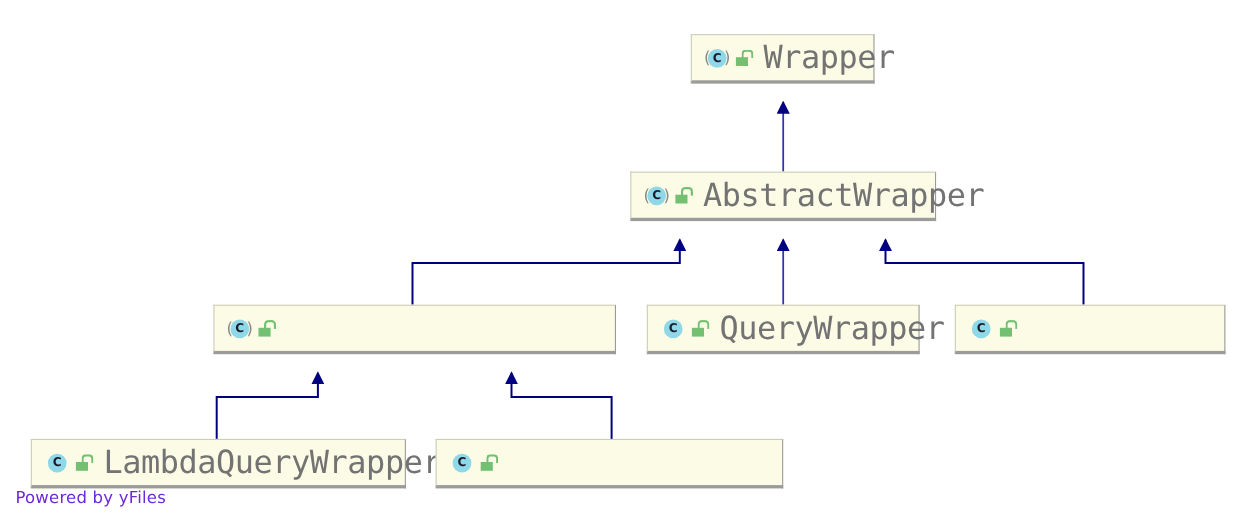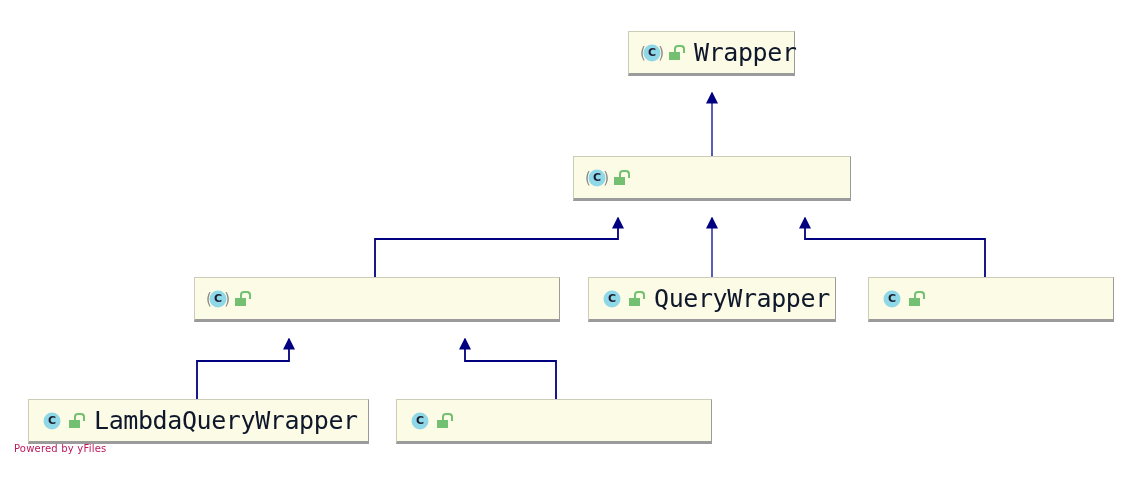--- a/index.html
+++ b/index.html
@@ -109,33 +109,33 @@
     left: 6px;
     bottom: 9px;
     width: 7px;
     height: 6px;
     border: 2px solid #73c073;
     border-bottom: none;
     border-radius: 4px 4px 0 0;
   }
   .node-label {
     font-family: "DejaVu Sans Mono", monospace;
-    font-size: 25px;
+    font-size: 29px;
     line-height: 1;
-    color: #0f172a;
+    color: #737373;
     white-space: nowrap;
     letter-spacing: -0.4px;
   }
   .watermark {
     position: absolute;
     left: 14px;
     top: 443px;
     font-family: "DejaVu Sans", sans-serif;
-    font-size: 10px;
-    color: #be185d;
+    font-size: 15px;
+    color: #6d28d9;
     letter-spacing: 0.2px;
     z-index: 3;
   }
 </style>
 </head>
 <body>
 
 <div id="canvas">
 
   <svg id="edges" viewBox="0 0 1134 477" width="1134" height="477" xmlns="http://www.w3.org/2000/svg">
@@ -191,20 +191,21 @@
       <span class="icon-class">
         <span class="paren left">(</span>
         <span class="disc"></span>
         <span class="glyph">C</span>
         <span class="paren right">)</span>
       </span>
       <span class="icon-lock">
         <span class="shackle"></span>
         <span class="body"></span>
       </span>
+      <span class="node-label">AbstractWrapper</span>
     </div>
   </div>
 
   <div class="node" style="left:194px; top:277px; width:366px; height:45px;">
     <div class="node-inner">
       <span class="icon-class">
         <span class="paren left">(</span>
         <span class="disc"></span>
         <span class="glyph">C</span>
         <span class="paren right">)</span>

